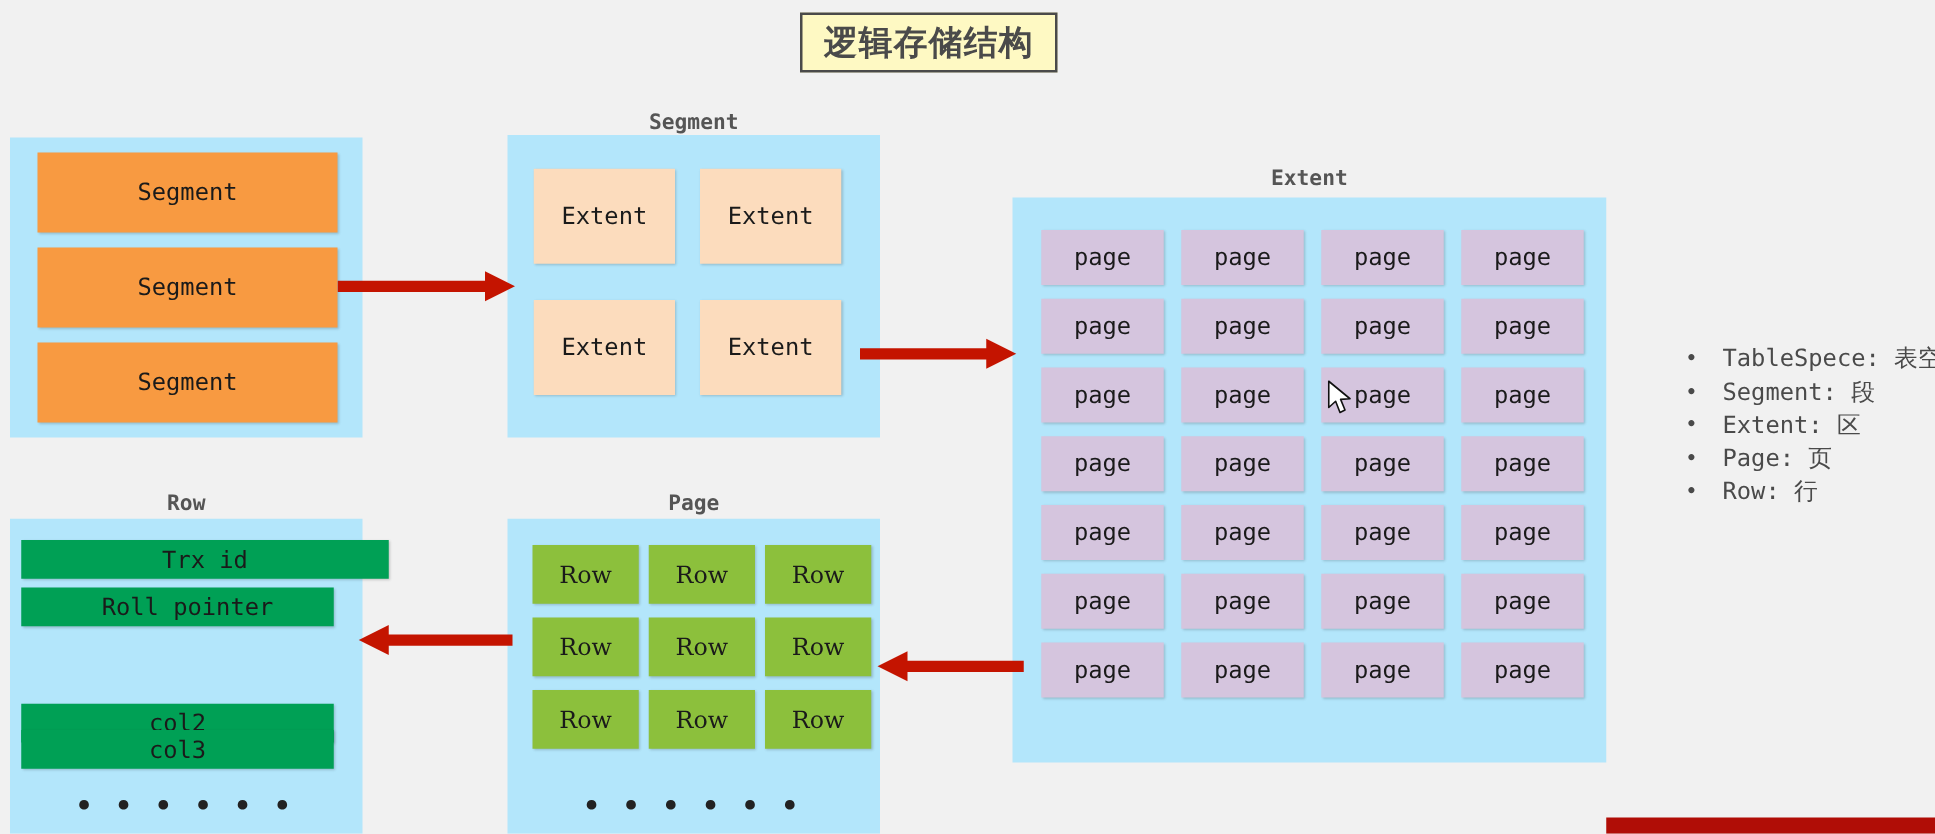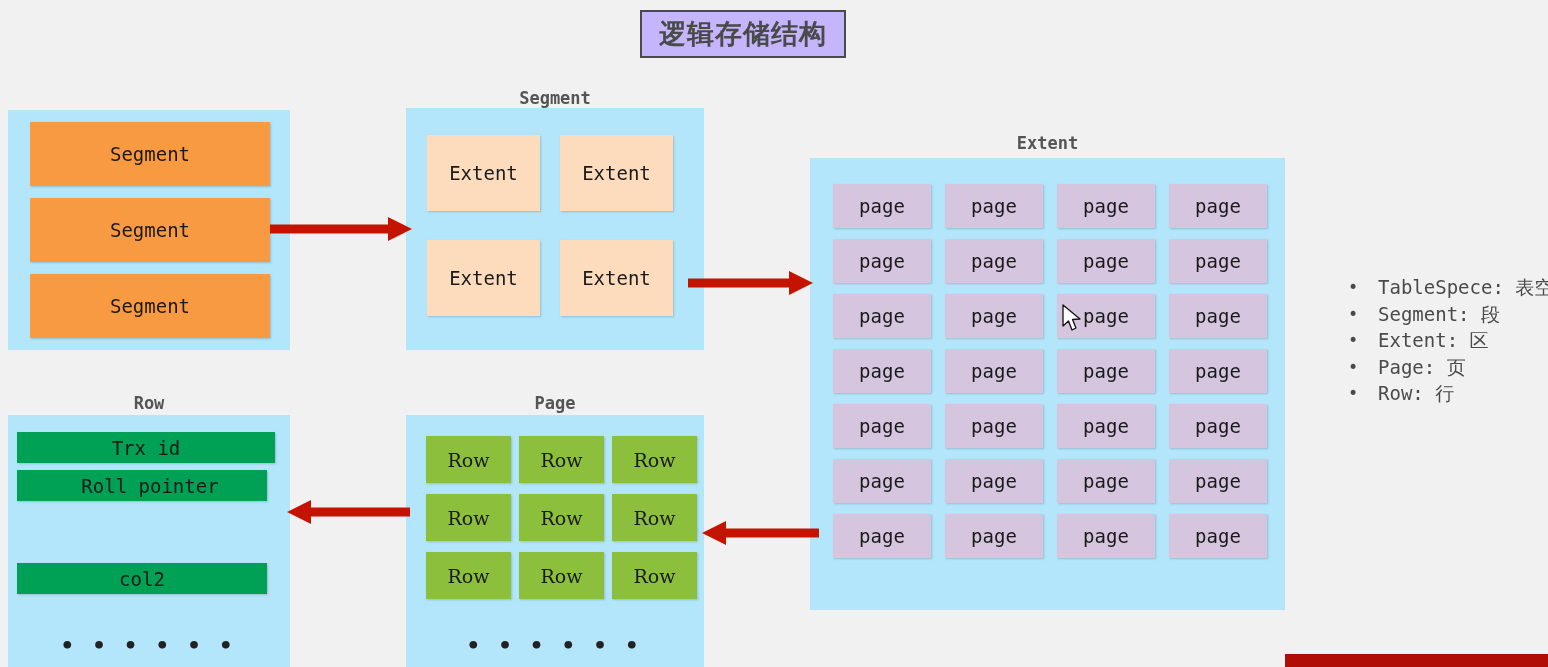--- a/index.html
+++ b/index.html
@@ -9,21 +9,21 @@
     background: #f1f1f1;
     font-family: "DejaVu Sans Mono", "Liberation Mono", monospace;
     position: relative;
     overflow: hidden;
   }
   #stage { position:absolute; left:0; top:0; width:1548px; height:667px; }
 
   
   .title-box{
     position:absolute; left:640px; top:10px; width:206px; height:48px;
-    border:2px solid #4a4a4a; background:#c4b5fd;
+    border:2px solid #4a4a4a; background:#fef9c3;
     display:flex; align-items:center; justify-content:center;
   }
   .title-box .t{
     font-family:"DejaVu Sans","Liberation Sans",sans-serif;
     font-size:27px; font-weight:bold; color:#4a4a4a; letter-spacing:1px;
   }
 
   
   .caption{
     position:absolute;
@@ -208,28 +208,31 @@
         <span>page</span>
       </div>
       <div class="cell cell-page" style="left: 359px; top: 356px; width: 98px; height: 44px;">
         <span>page</span>
       </div>
     </div>
 
   <div class="caption" style="left:8px; top:393px; width:282px;">Row</div>
   <div class="panel" id="p-row" style="left:8px; top:415px; width:282px; height:252px;">
     <div class="dots" style="left:0; top:218px;">• • • • • •</div>
-  <div class="cell cell-field" style="left: 9px; top: 17px; width: 258px; height: 31px;">
+  <div class="cell cell-field" style="left: 9px; top: 17px; width: 294px; height: 31px;">
         <span>Trx id</span>
       </div>
       <div class="cell cell-field" style="left: 9px; top: 55px; width: 250px; height: 31px; padding-left: 16px;">
         <span>Roll pointer</span>
       </div>
       <div class="cell cell-field" style="left: 9px; top: 148px; width: 250px; height: 31px;">
         <span>col2</span>
+      </div>
+      <div class="cell cell-field" style="left: 9px; top: 169px; width: 250px; height: 31px;">
+        <span>col3</span>
       </div>
     </div>
 
   <div class="caption" style="left:406px; top:393px; width:298px;">Page</div>
   <div class="panel" id="p-page" style="left:406px; top:415px; width:298px; height:252px;">
     <div class="dots" style="left:0; top:218px;">• • • • • •</div>
   <div class="cell cell-row" style="left: 20px; top: 21px; width: 85px; height: 47px;">
         <span>Row</span>
       </div>
       <div class="cell cell-row" style="left: 113px; top: 21px; width: 85px; height: 47px;">

